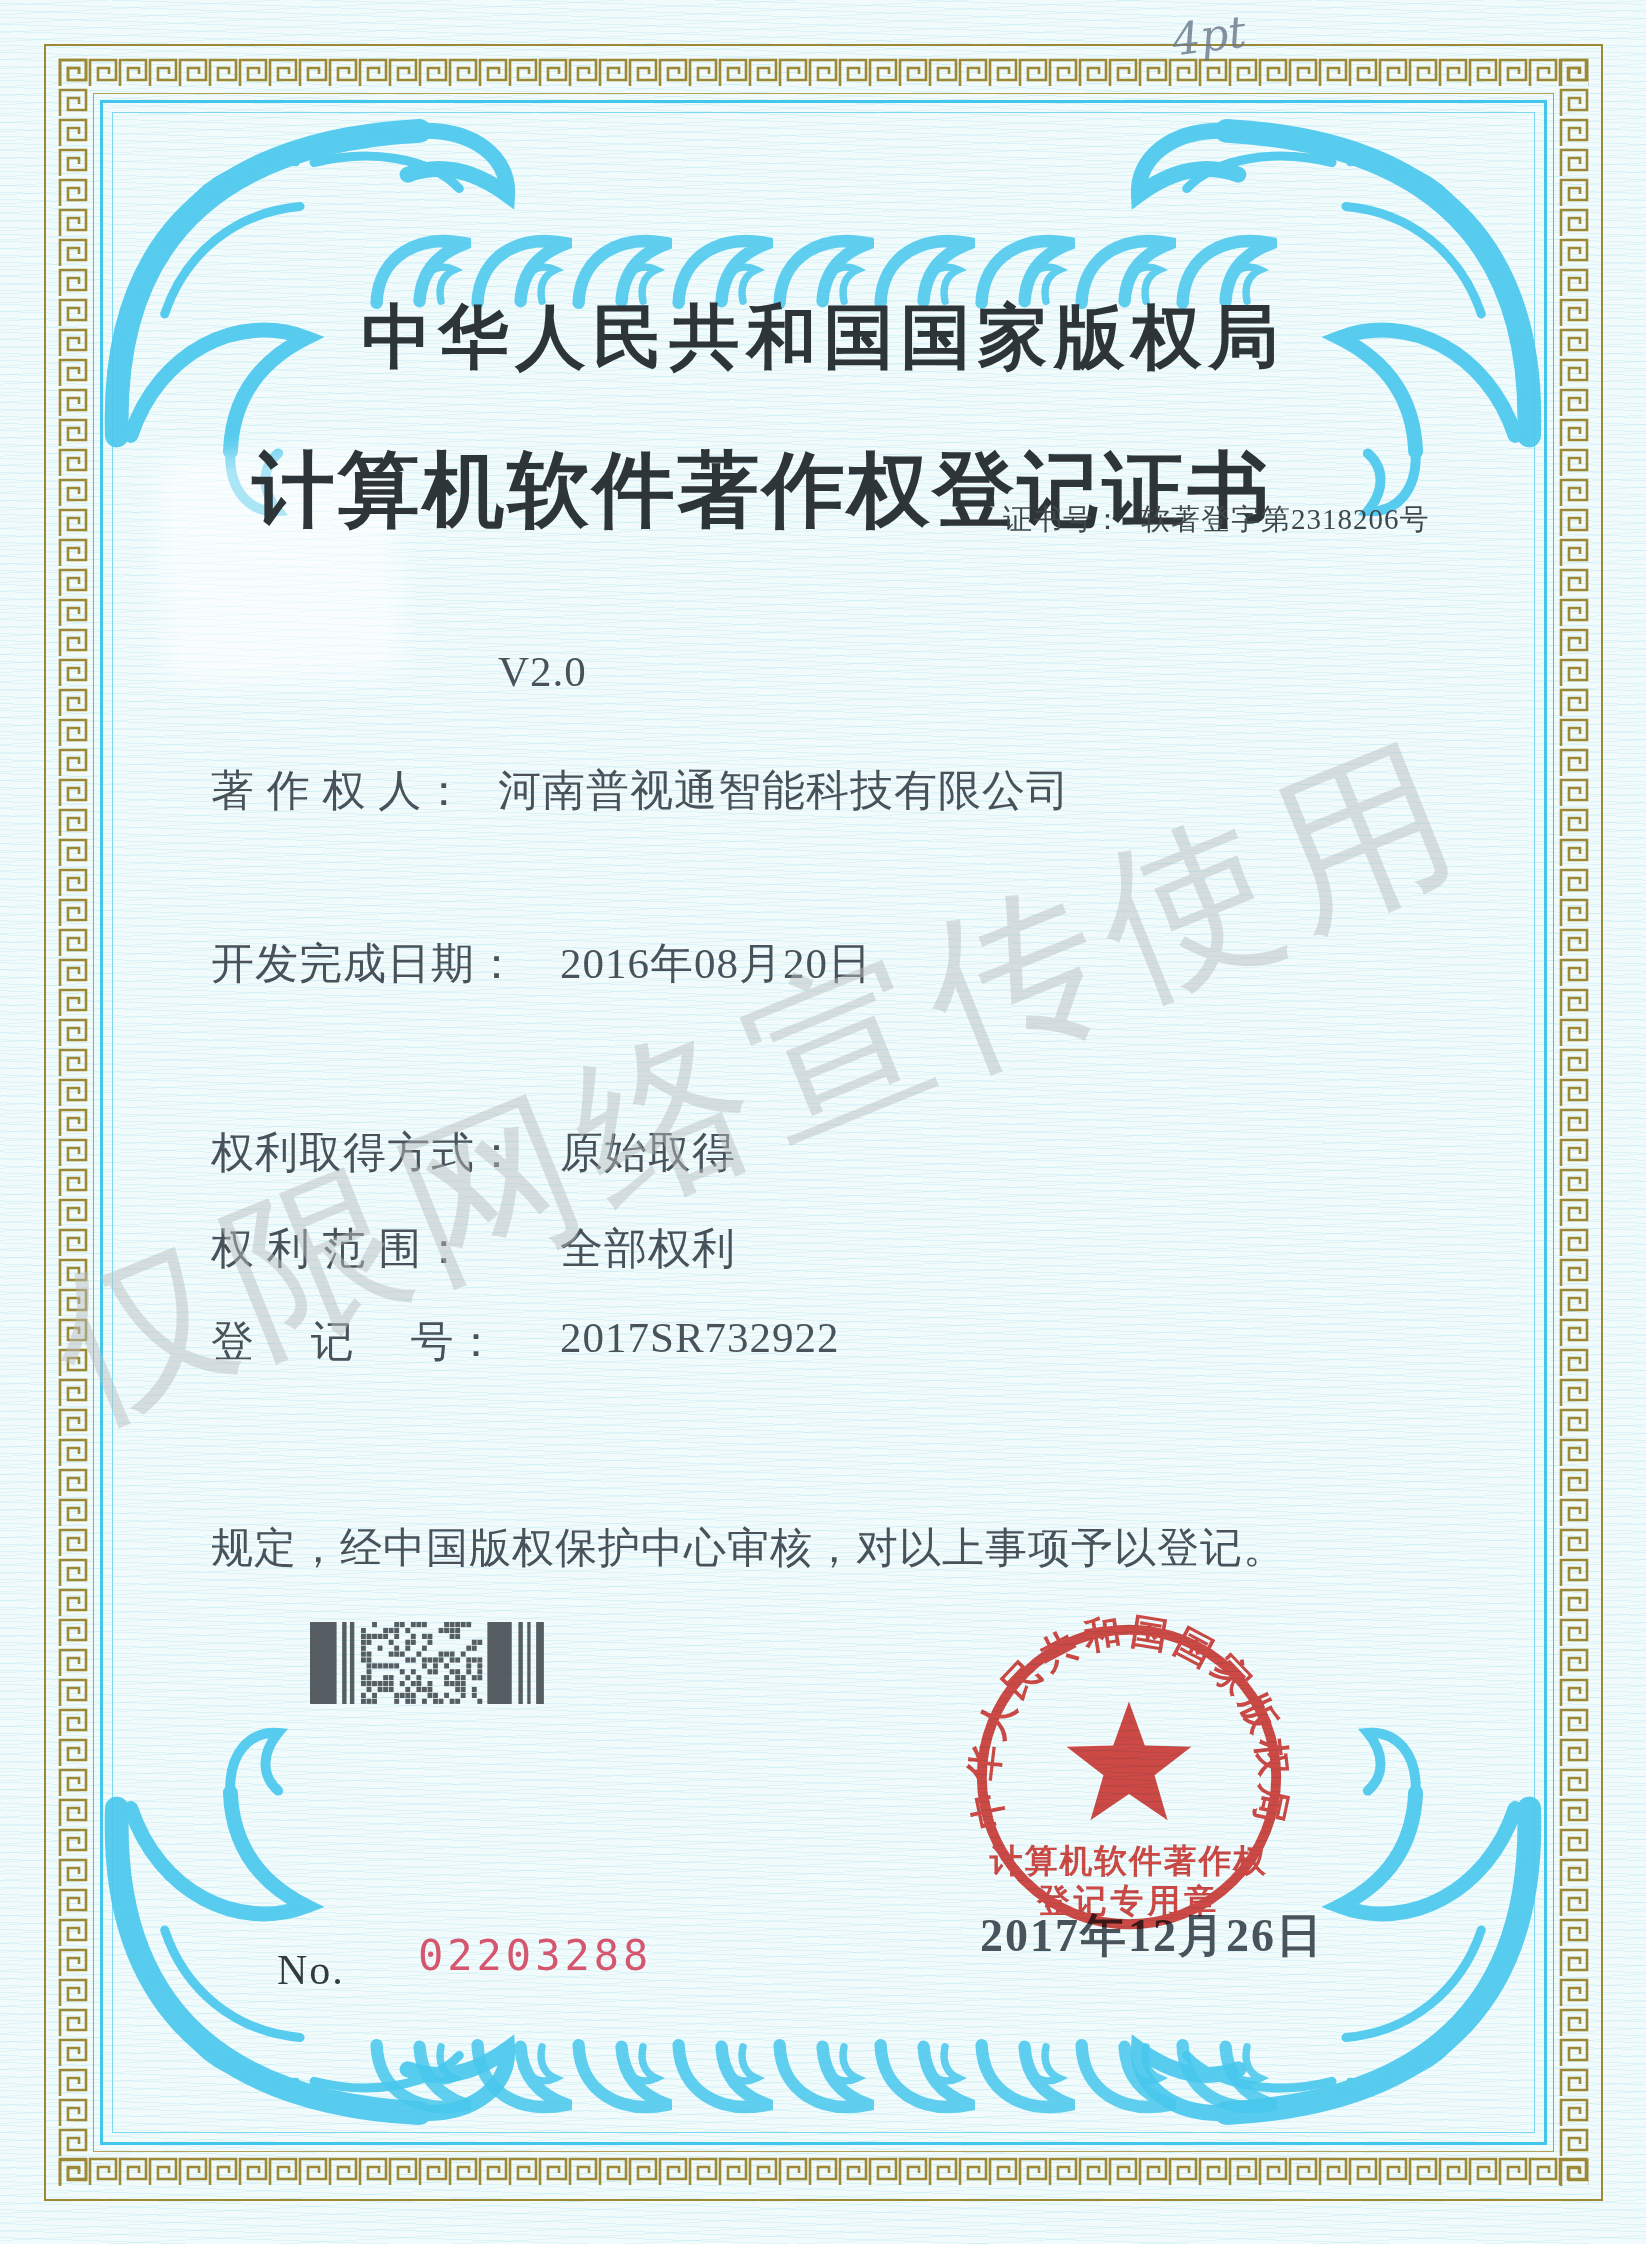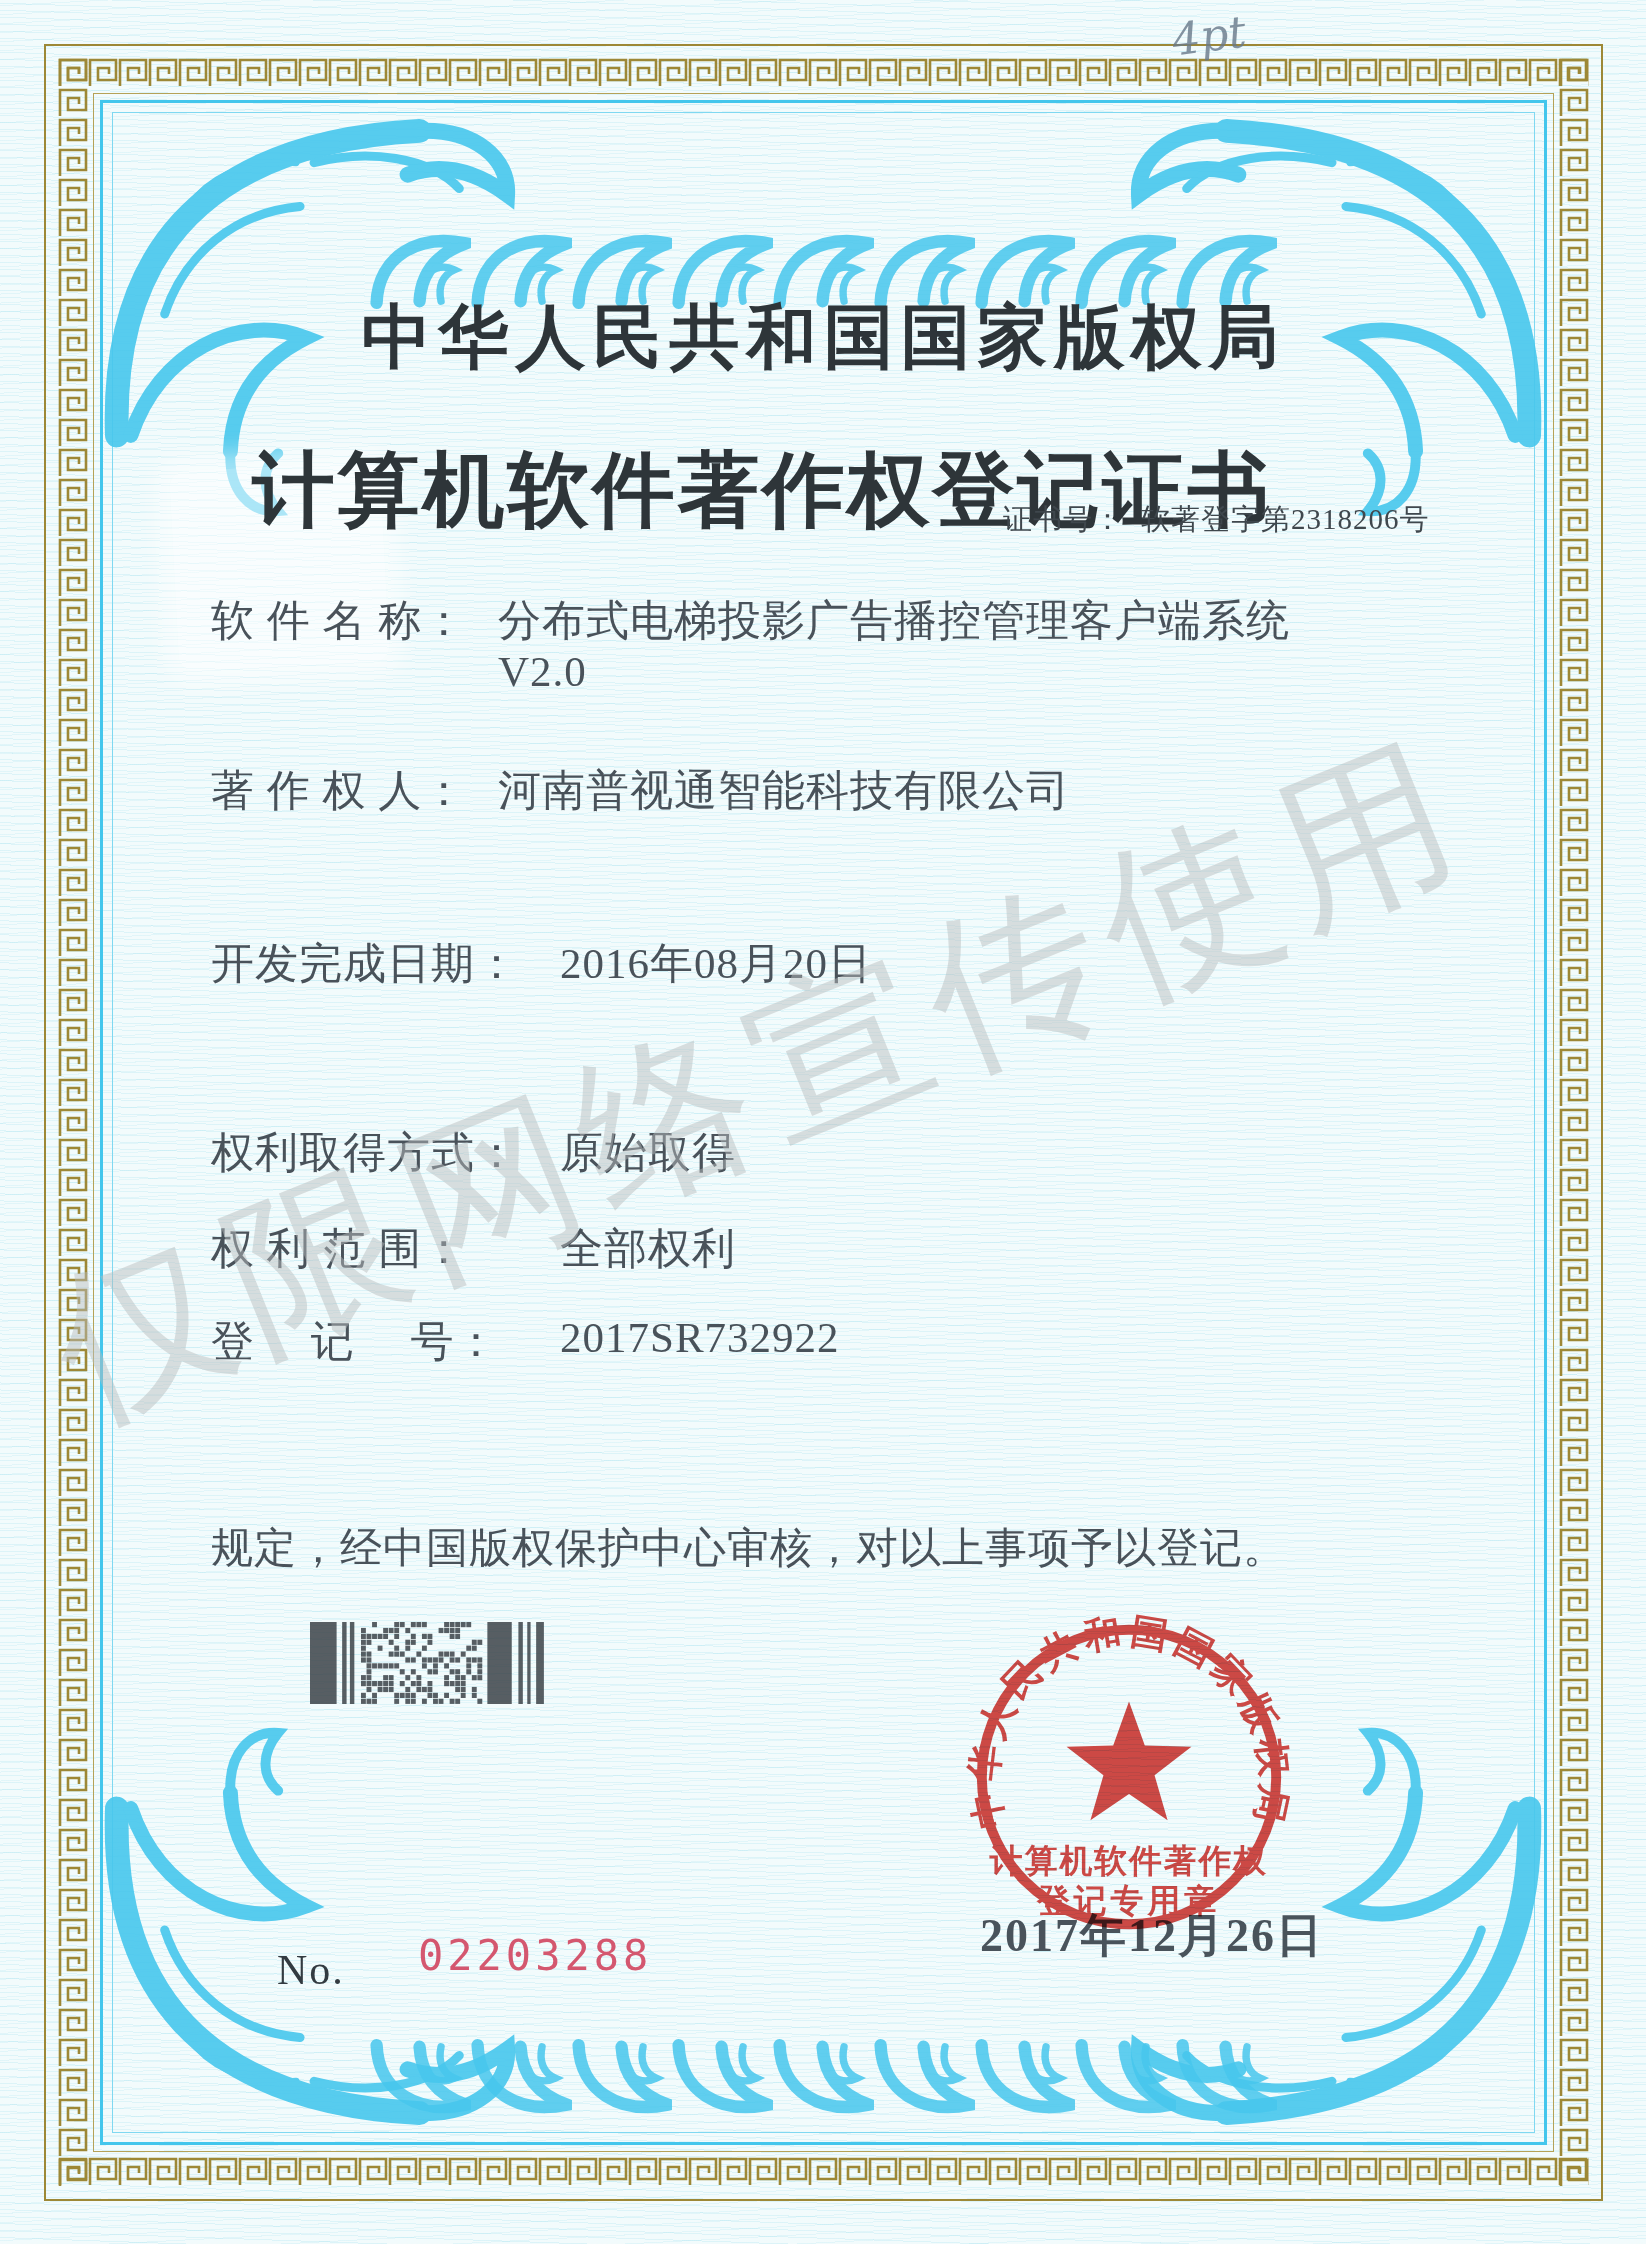--- a/index.html
+++ b/index.html
@@ -983,24 +983,20 @@
     </div>
 
   <div class="ghost"></div>
 
   <div class="txt authority">中华人民共和国国家版权局</div>
   <div class="txt cert-title">计算机软件著作权登记证书</div>
   <div class="txt certno">
     <span>证书号：</span><span class="cv">软著登字第2318206号</span>
   </div>
 
-  <div class="row" style="top:592px">
-    <span class="lab">软 件 名 称：</span>
-    <span class="val v1">分布式电梯投影广告播控管理客户端系统</span>
-  </div>
   <div class="row" style="top:647px">
     <span class="val v1">V2.0</span>
   </div>
   <div class="row" style="top:762px">
     <span class="lab">著 作 权 人：</span>
     <span class="val v1">河南普视通智能科技有限公司</span>
   </div>
   <div class="row" style="top:935px">
     <span class="lab">开发完成日期：</span>
     <span class="val v2">2016年08月20日</span>

